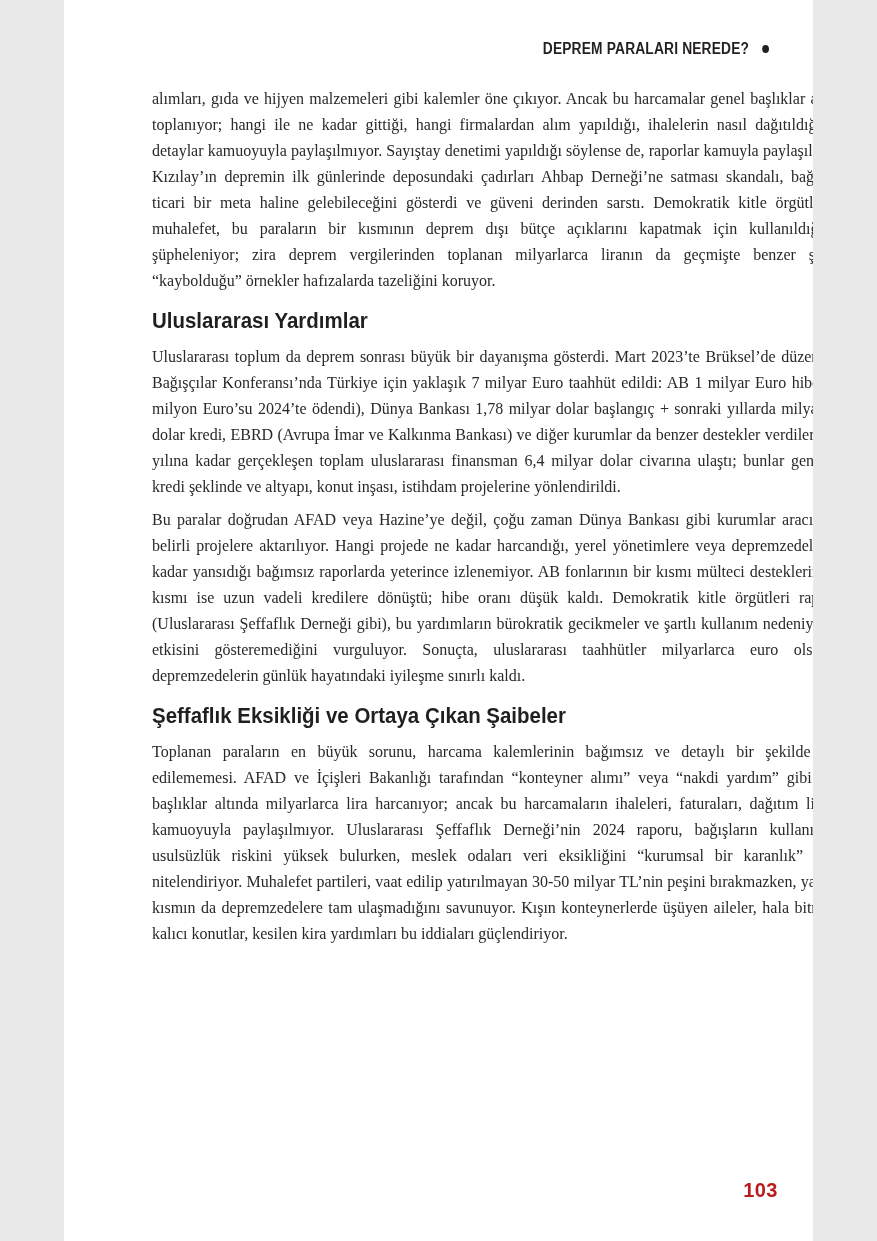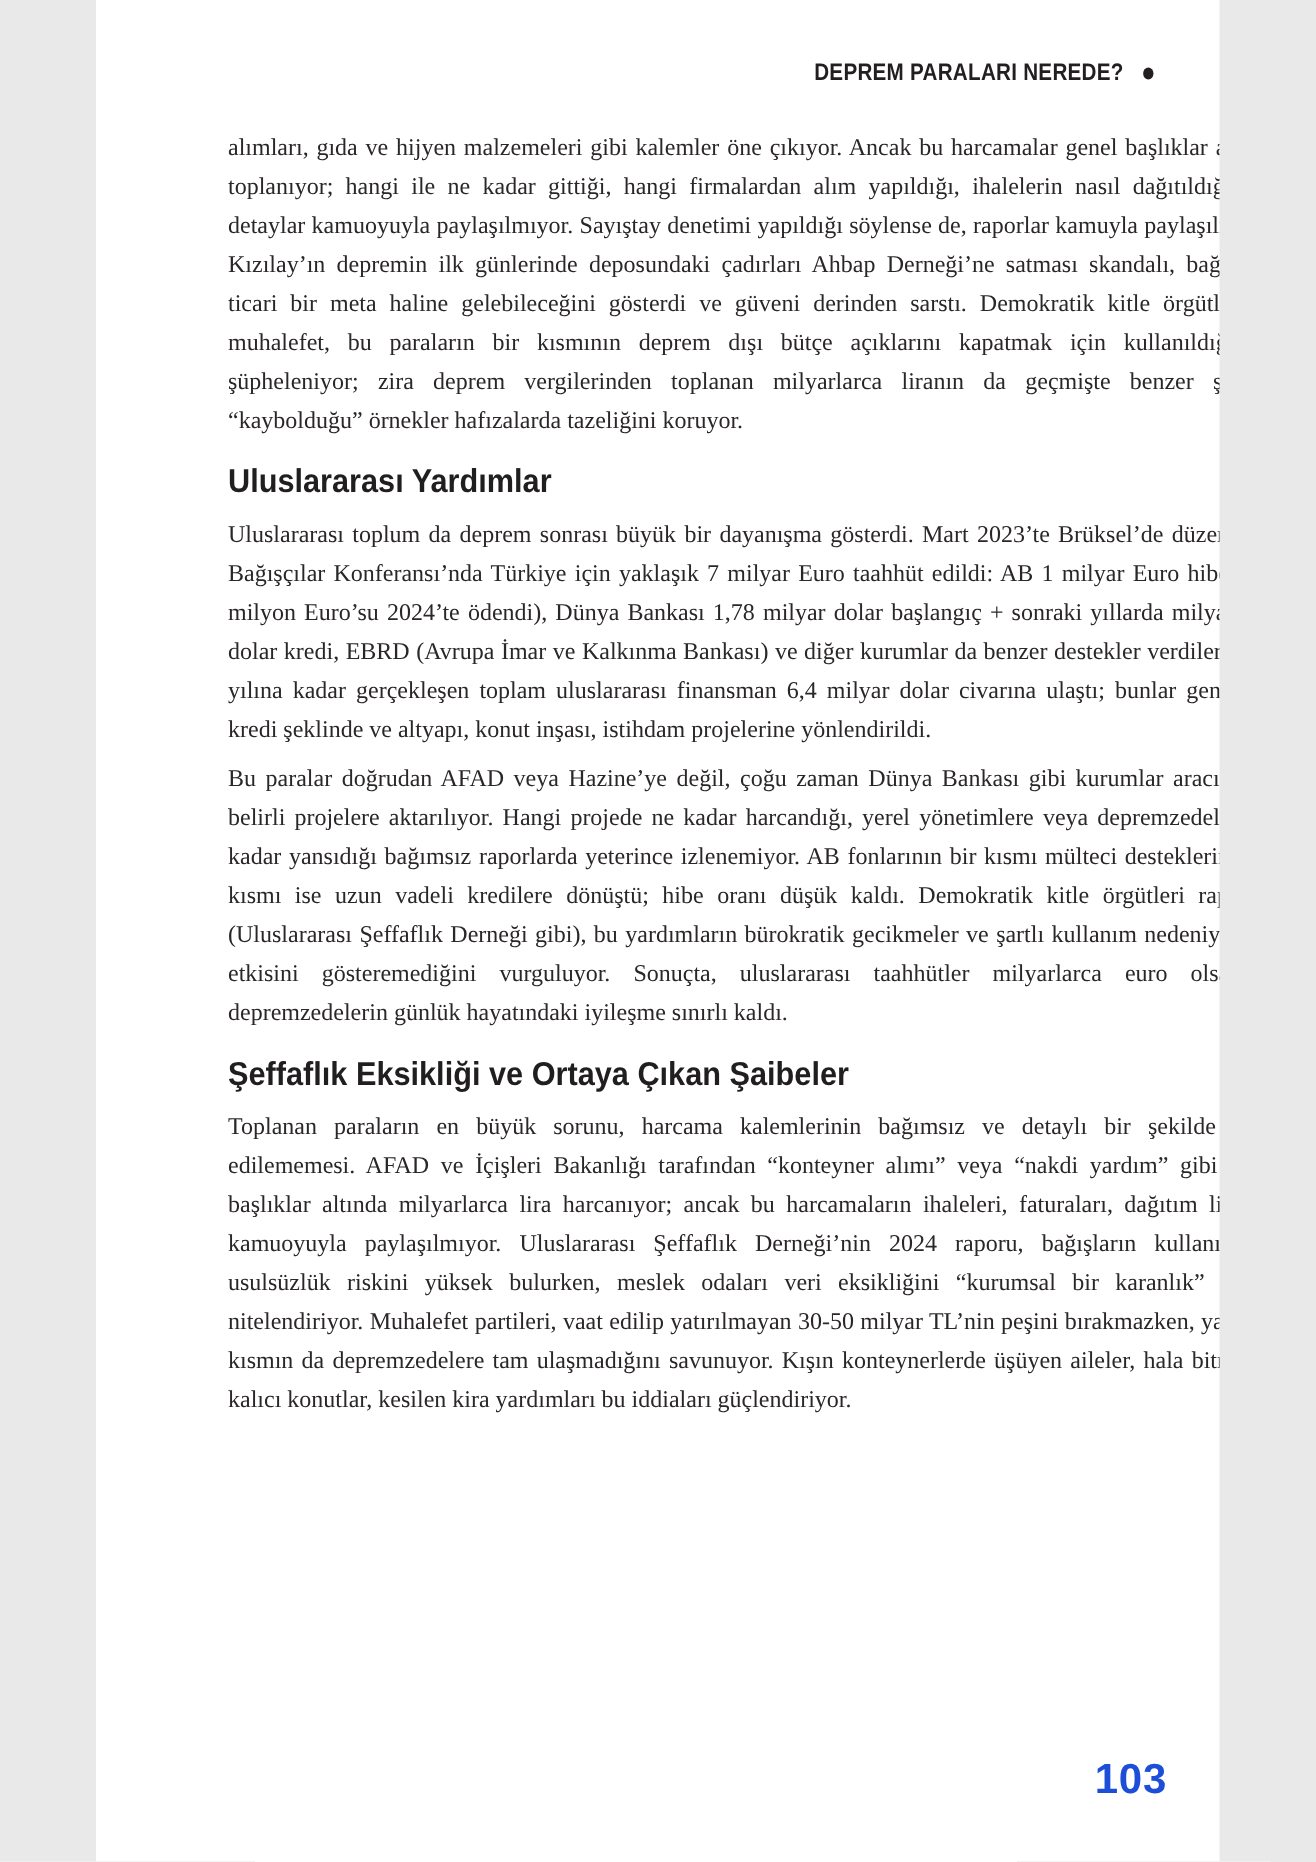--- a/index.html
+++ b/index.html
@@ -71,23 +71,23 @@
     white-space: nowrap;
   }
 
   
   .page-number {
     position: absolute;
     right: 35px;
     bottom: 39px;
     font-family: "Liberation Sans", "DejaVu Sans", sans-serif;
     font-weight: 700;
-    font-size: 28px;
+    font-size: 20px;
     letter-spacing: 0.5px;
-    color: #1d4ed8;
+    color: #b91c1c;
   }
 </style>
 </head>
 <body>
 
 <div class="page">
 
   <div class="running-head">
     <span>DEPREM PARALARI NEREDE?</span>
     <span class="dot"></span>

